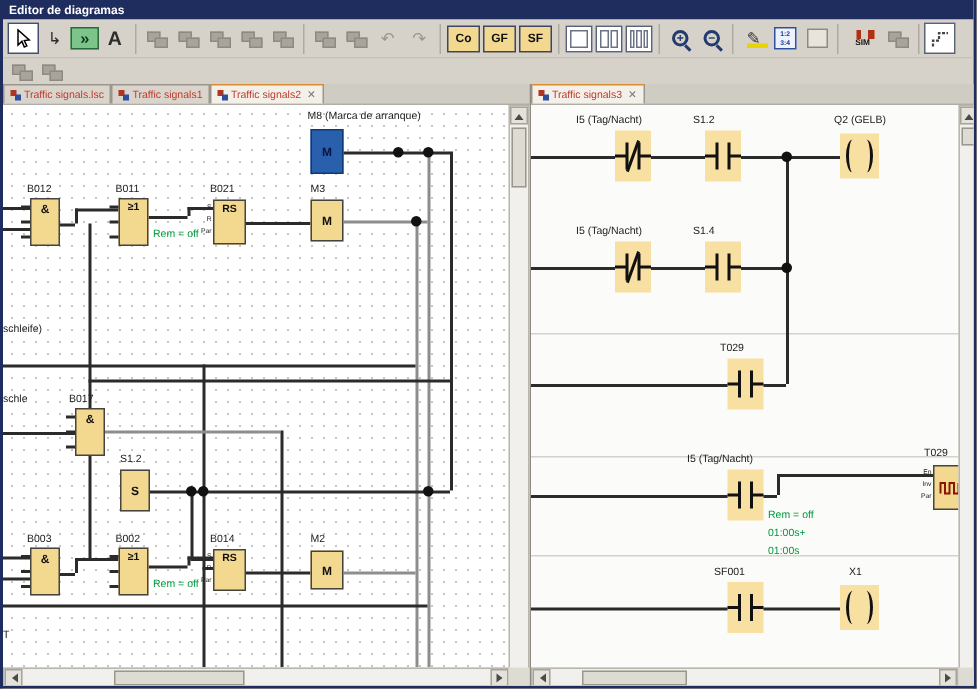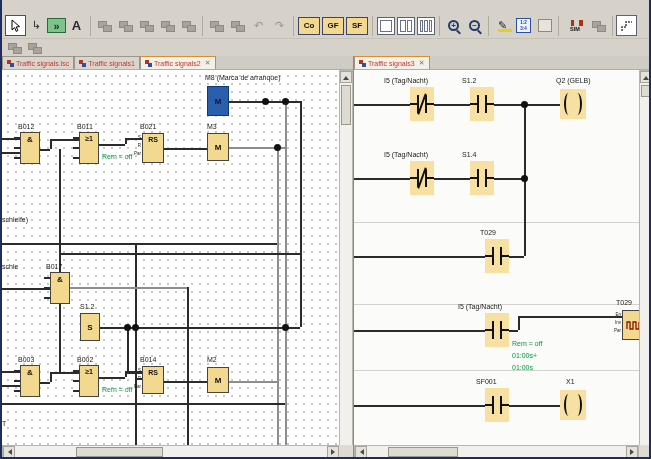--- a/index.html
+++ b/index.html
@@ -94,20 +94,21 @@
   .coil{position:absolute;width:26px;height:30px;background:#f8dfa2;}
   .arcL{position:absolute;left:4px;top:4px;width:9px;height:22px;border-left:2px solid #111;border-radius:50%;}
   .arcR{position:absolute;right:4px;top:4px;width:9px;height:22px;border-right:2px solid #111;border-radius:50%;}
   .rsep{position:absolute;left:0;width:100%;height:1px;background:#d4d2cc;}
   .corner{position:absolute;right:0;bottom:0;width:14px;height:14px;background:#dedbd3;}
 </style>
 </head>
 <body>
 
 <div class="window">
+  <div class="titlebar">Editor de diagramas</div>
 
   <div class="toolbar">
     <div class="tbtn pressed">
       <svg width="13" height="14" viewBox="0 0 13 14">
           <path d="M3 1 L3 11 L5.6 8.6 L7.2 12.4 L8.9 11.6 L7.2 8 L10.5 7.6 Z" fill="#fff" stroke="#000" stroke-width="1"></path>
         </svg>
     </div>
     <div class="tbtn">
         <span>↳</span>
       </div>

